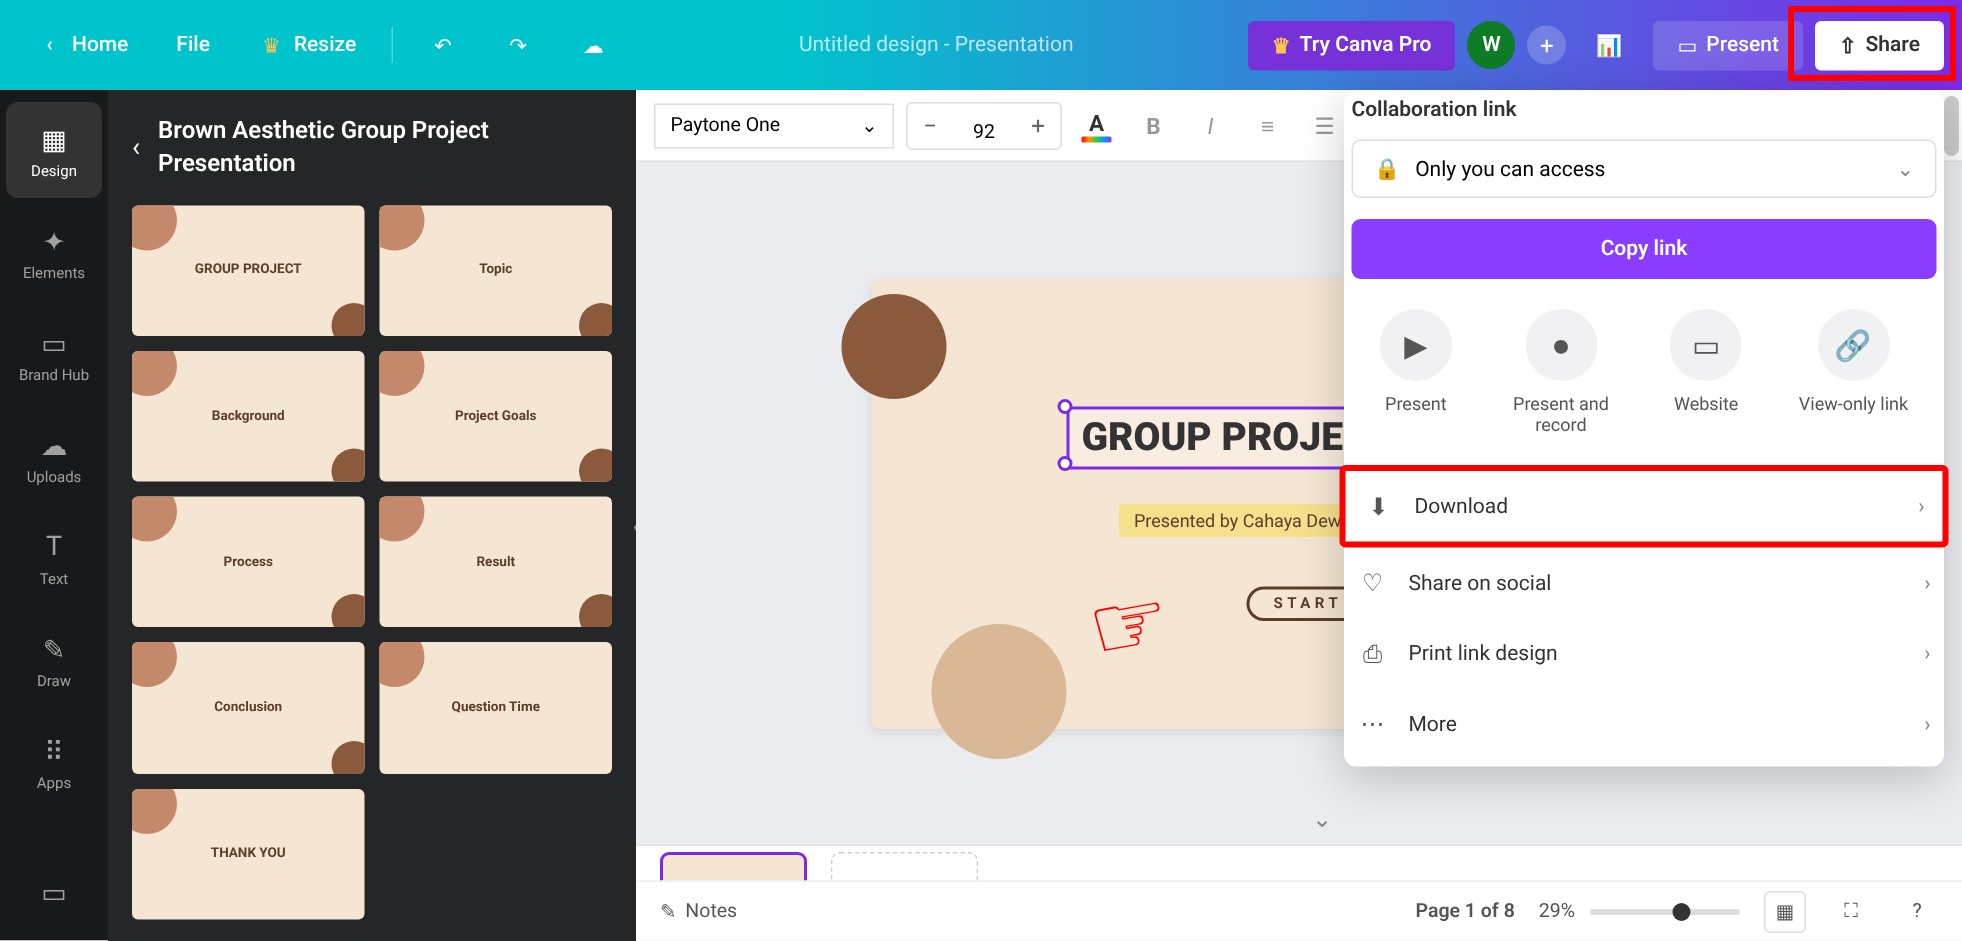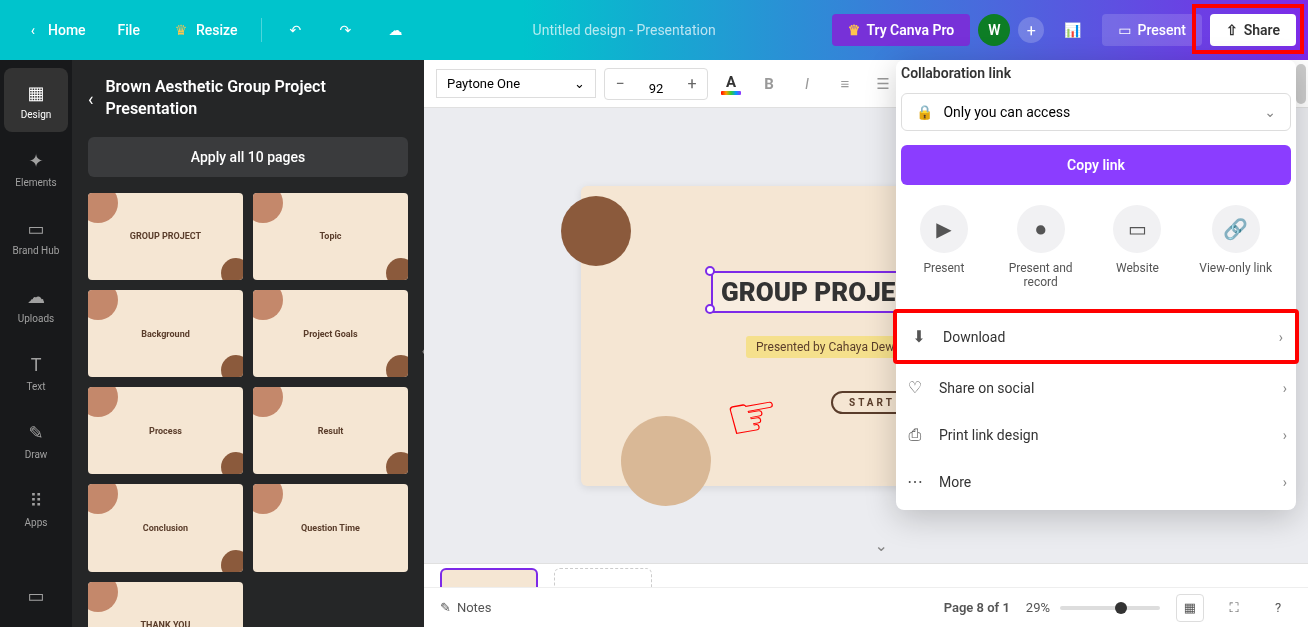--- a/index.html
+++ b/index.html
@@ -175,21 +175,20 @@
     <div class="rail-item">
       <div class="rail-icon">▭</div>
     </div>
   </div>
 
   <div class="sidepanel">
     <div class="sp-header">
       <span class="sp-back">‹</span>
       <div class="sp-title">Brown Aesthetic Group Project Presentation</div>
     </div>
-    <button class="apply-btn">Apply all 10 pages</button>
     <div class="thumbs">
       <div class="thumb">
           <div class="blob b1"></div>
           <div class="blob b2"></div>
           <span>GROUP PROJECT</span>
         </div>
       <div class="thumb">
           <div class="blob b1"></div>
           <div class="blob b2"></div>
           <span>Topic</span>
@@ -280,21 +279,21 @@
       <div class="add-page">+</div>
       <div class="bb-spacer"></div>
     </div>
 
     <div style="position:absolute;bottom:0;left:0;right:0;height:40px;background:white;border-top:1px solid #eee;display:flex;align-items:center;padding:0 16px;gap:16px">
       <div class="notes-btn">
         <span>✎</span>
         <span>Notes</span>
       </div>
       <div class="bb-spacer"></div>
-      <div class="page-info">Page 8 of 1</div>
+      <div class="page-info">Page 1 of 8</div>
       <div class="zoom-group">
         <span>29%</span>
         <div class="zoom-track">
           <div class="zoom-handle"></div>
         </div>
       </div>
       <div class="bb-icon">▦</div>
       <div class="bb-icon" style="border:none">⛶</div>
       <div class="bb-icon" style="border:none">?</div>
     </div>

